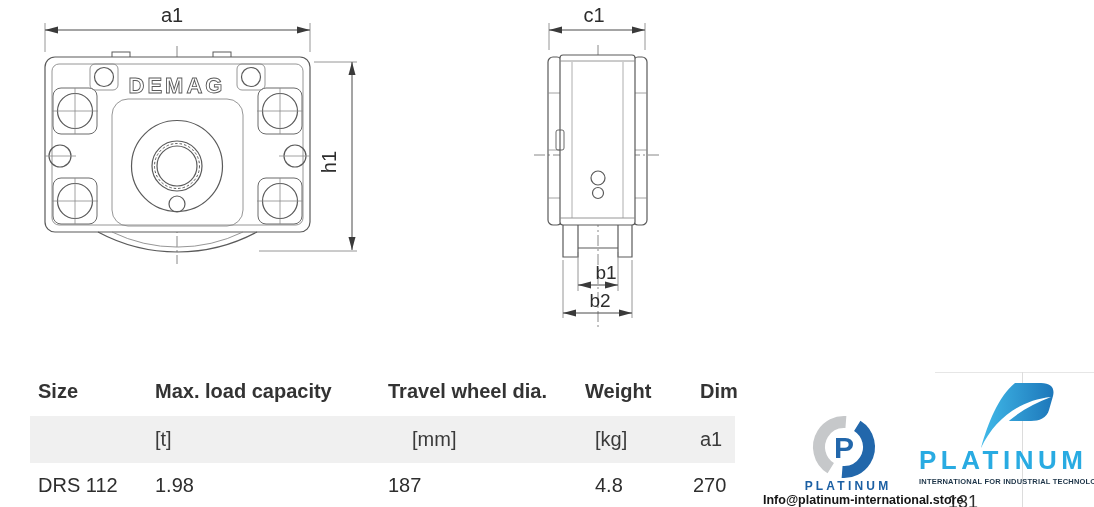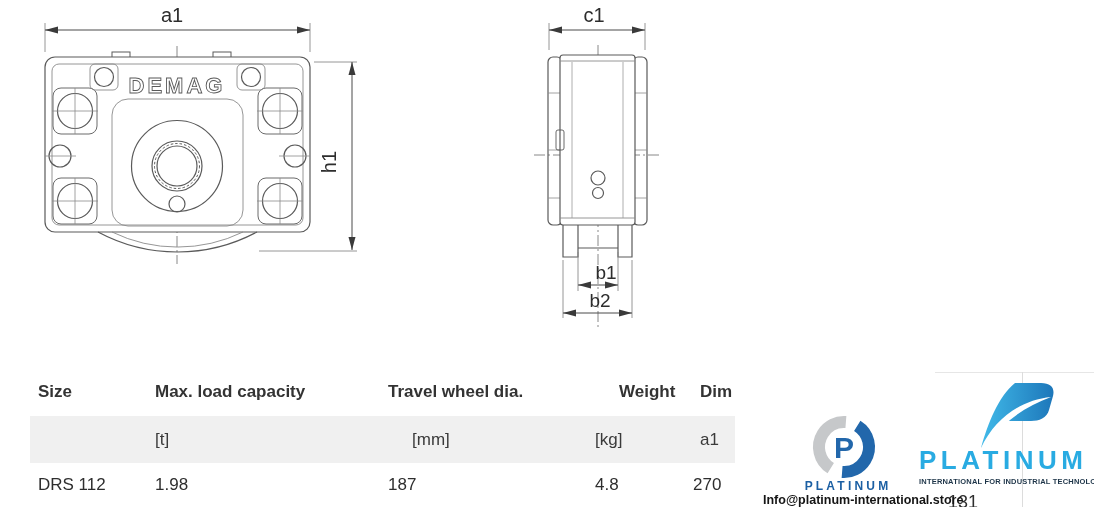--- a/index.html
+++ b/index.html
@@ -4,21 +4,21 @@
 <style>
   * { box-sizing: border-box; margin: 0; padding: 0; }
   body { background: #fff; font-family: "Liberation Sans", sans-serif; }
   .page {
     position: relative; width: 1094px; height: 507px;
     background: #ffffff; overflow: hidden;
   }
   svg text { font-family: "Liberation Sans", sans-serif; }
 
   
-  .cell { position: absolute; font-size: 17px; color: #2e2e2e; white-space: nowrap; z-index: 1; }
+  .cell { position: absolute; font-size: 20px; color: #2e2e2e; white-space: nowrap; z-index: 1; }
   .th   { font-weight: 700; color: #333; top: 368px; height: 47px; line-height: 47px; }
   .tu   { top: 416px; height: 47px; line-height: 47px; color: #3a3a3a; }
   .td   { top: 463px; height: 55px; line-height: 44px; }
   .units-band { position: absolute; left: 30px; top: 416px; width: 705px; height: 47px; background: #f0f0f0; z-index: 0; }
   .vline { position: absolute; left: 1022px; top: 372px; width: 1px; height: 135px; background: #dcdcdc; z-index: 0; }
   .hline { position: absolute; left: 935px; top: 372px; width: 159px; height: 1px; background: #e6e6e6; z-index: 0; }
   .partial-val { position: absolute; left: 948px; top: 492px; font-size: 18px; color: #2e2e2e; z-index: 1; }
 
   
   .wm-center { position: absolute; left: 763px; top: 405px; width: 170px; height: 102px; z-index: 3; text-align: center; }
@@ -175,21 +175,21 @@
     </g>
   </svg>
 
   <div class="units-band"></div>
   <div class="hline"></div>
   <div class="vline"></div>
 
   <div class="cell th" style="left:38px">Size</div>
   <div class="cell th" style="left:388px">Travel wheel dia.</div>
   <div class="cell th" style="left:155px">Max. load capacity</div>
-  <div class="cell th" style="left:619px">Weight</div>
+  <div class="cell th" style="left:585px">Weight</div>
   <div class="cell th" style="left:700px">Dim</div>
 
   <div class="cell tu" style="left:155px">[t]</div>
   <div class="cell tu" style="left:412px">[mm]</div>
   <div class="cell tu" style="left:595px">[kg]</div>
   <div class="cell tu" style="left:700px">a1</div>
 
   <div class="cell td" style="left:38px">DRS 112</div>
   <div class="cell td" style="left:155px">1.98</div>
   <div class="cell td" style="left:388px">187</div>

